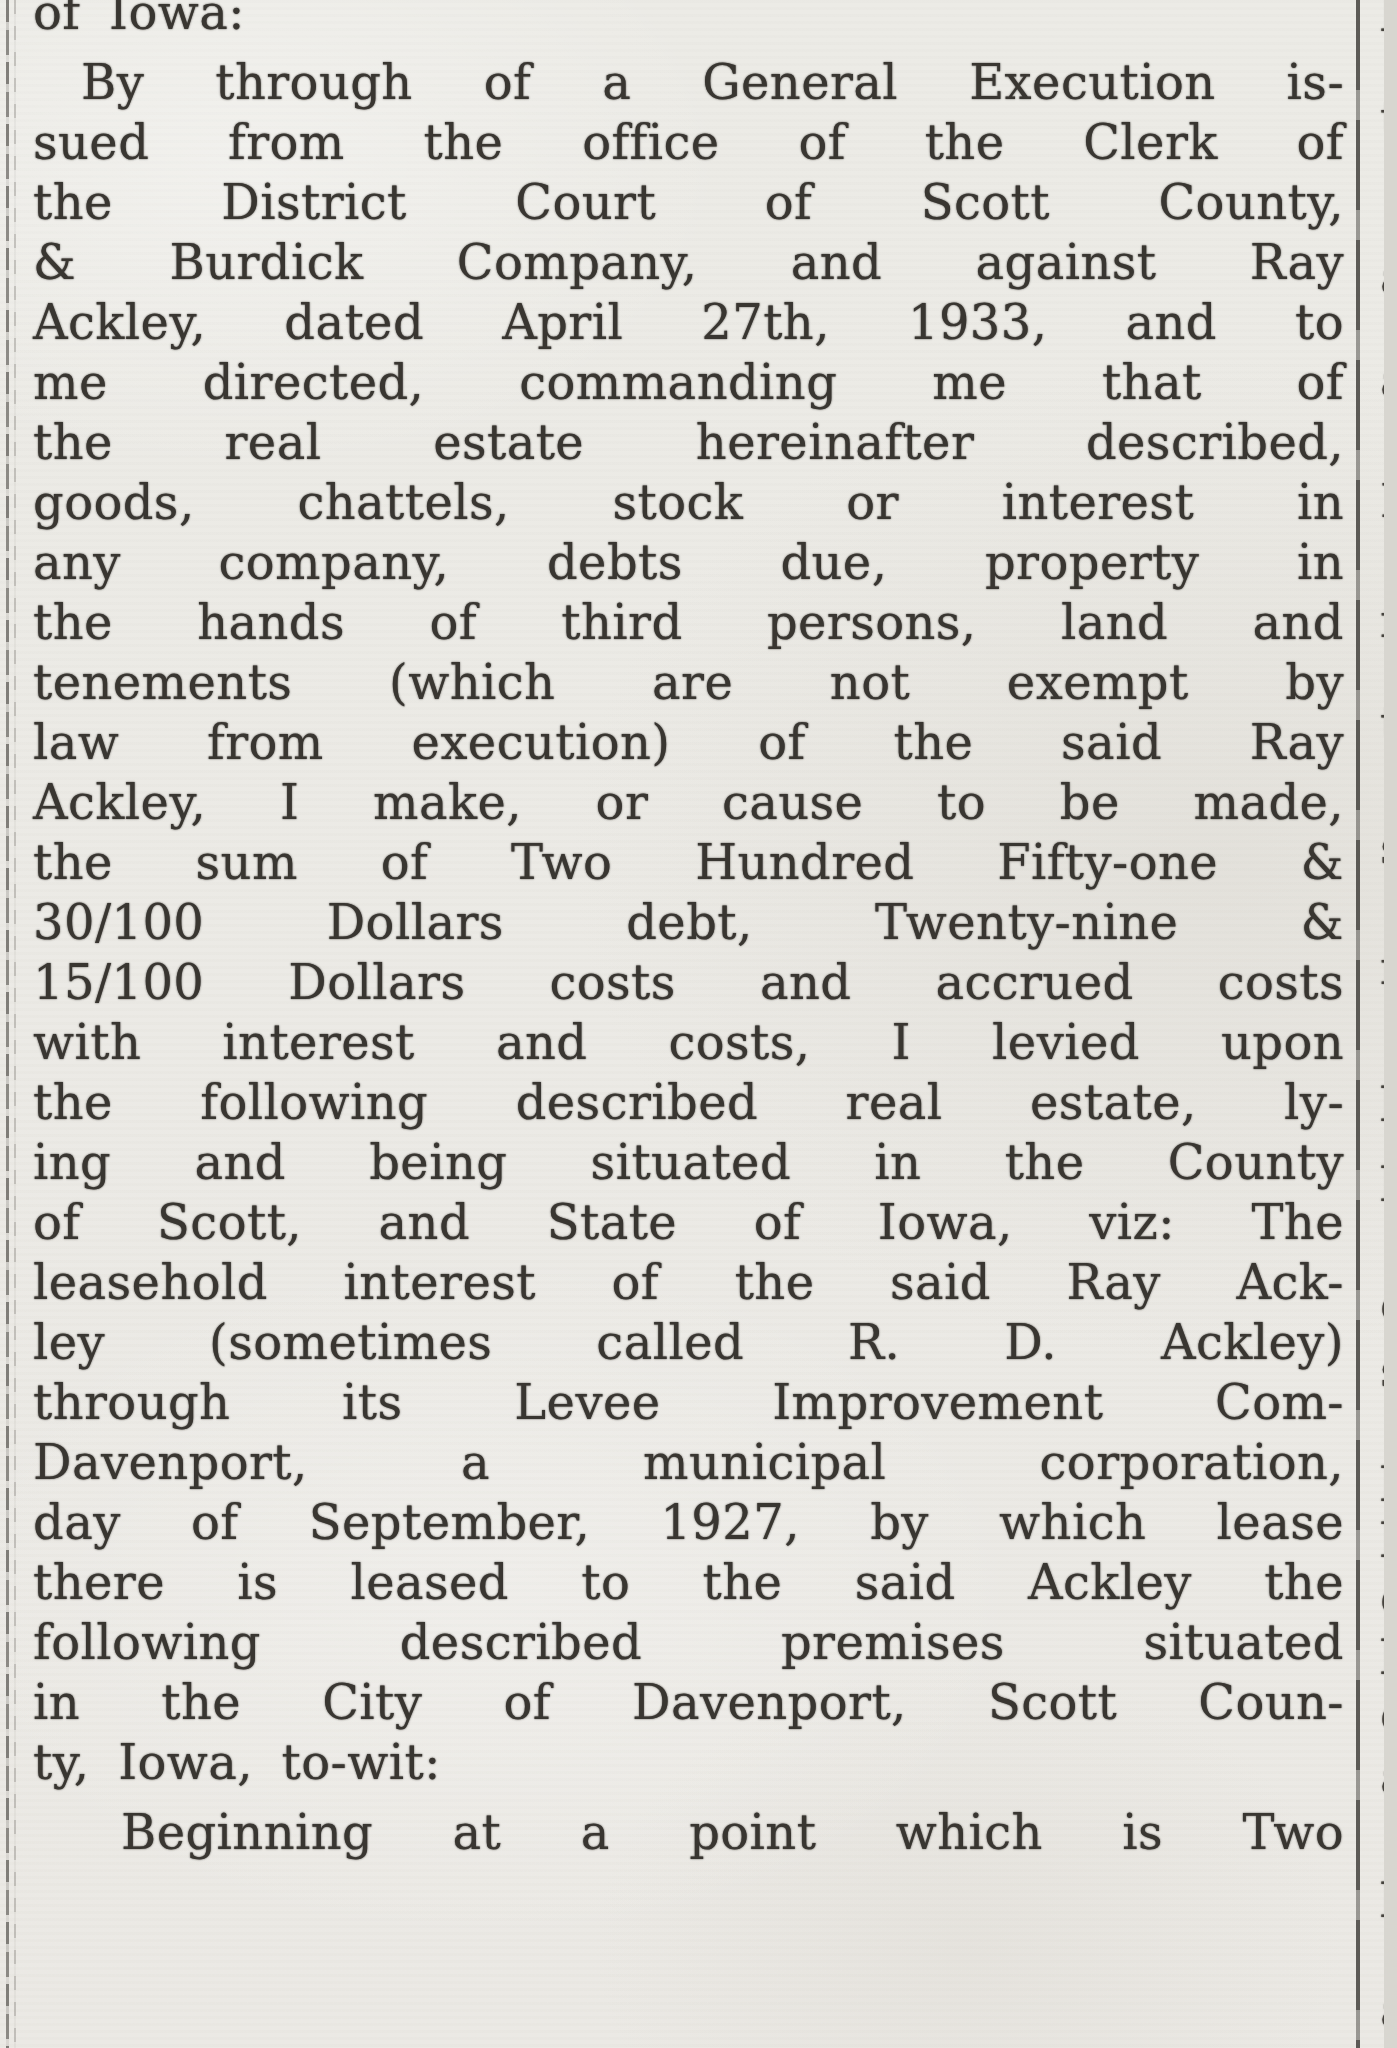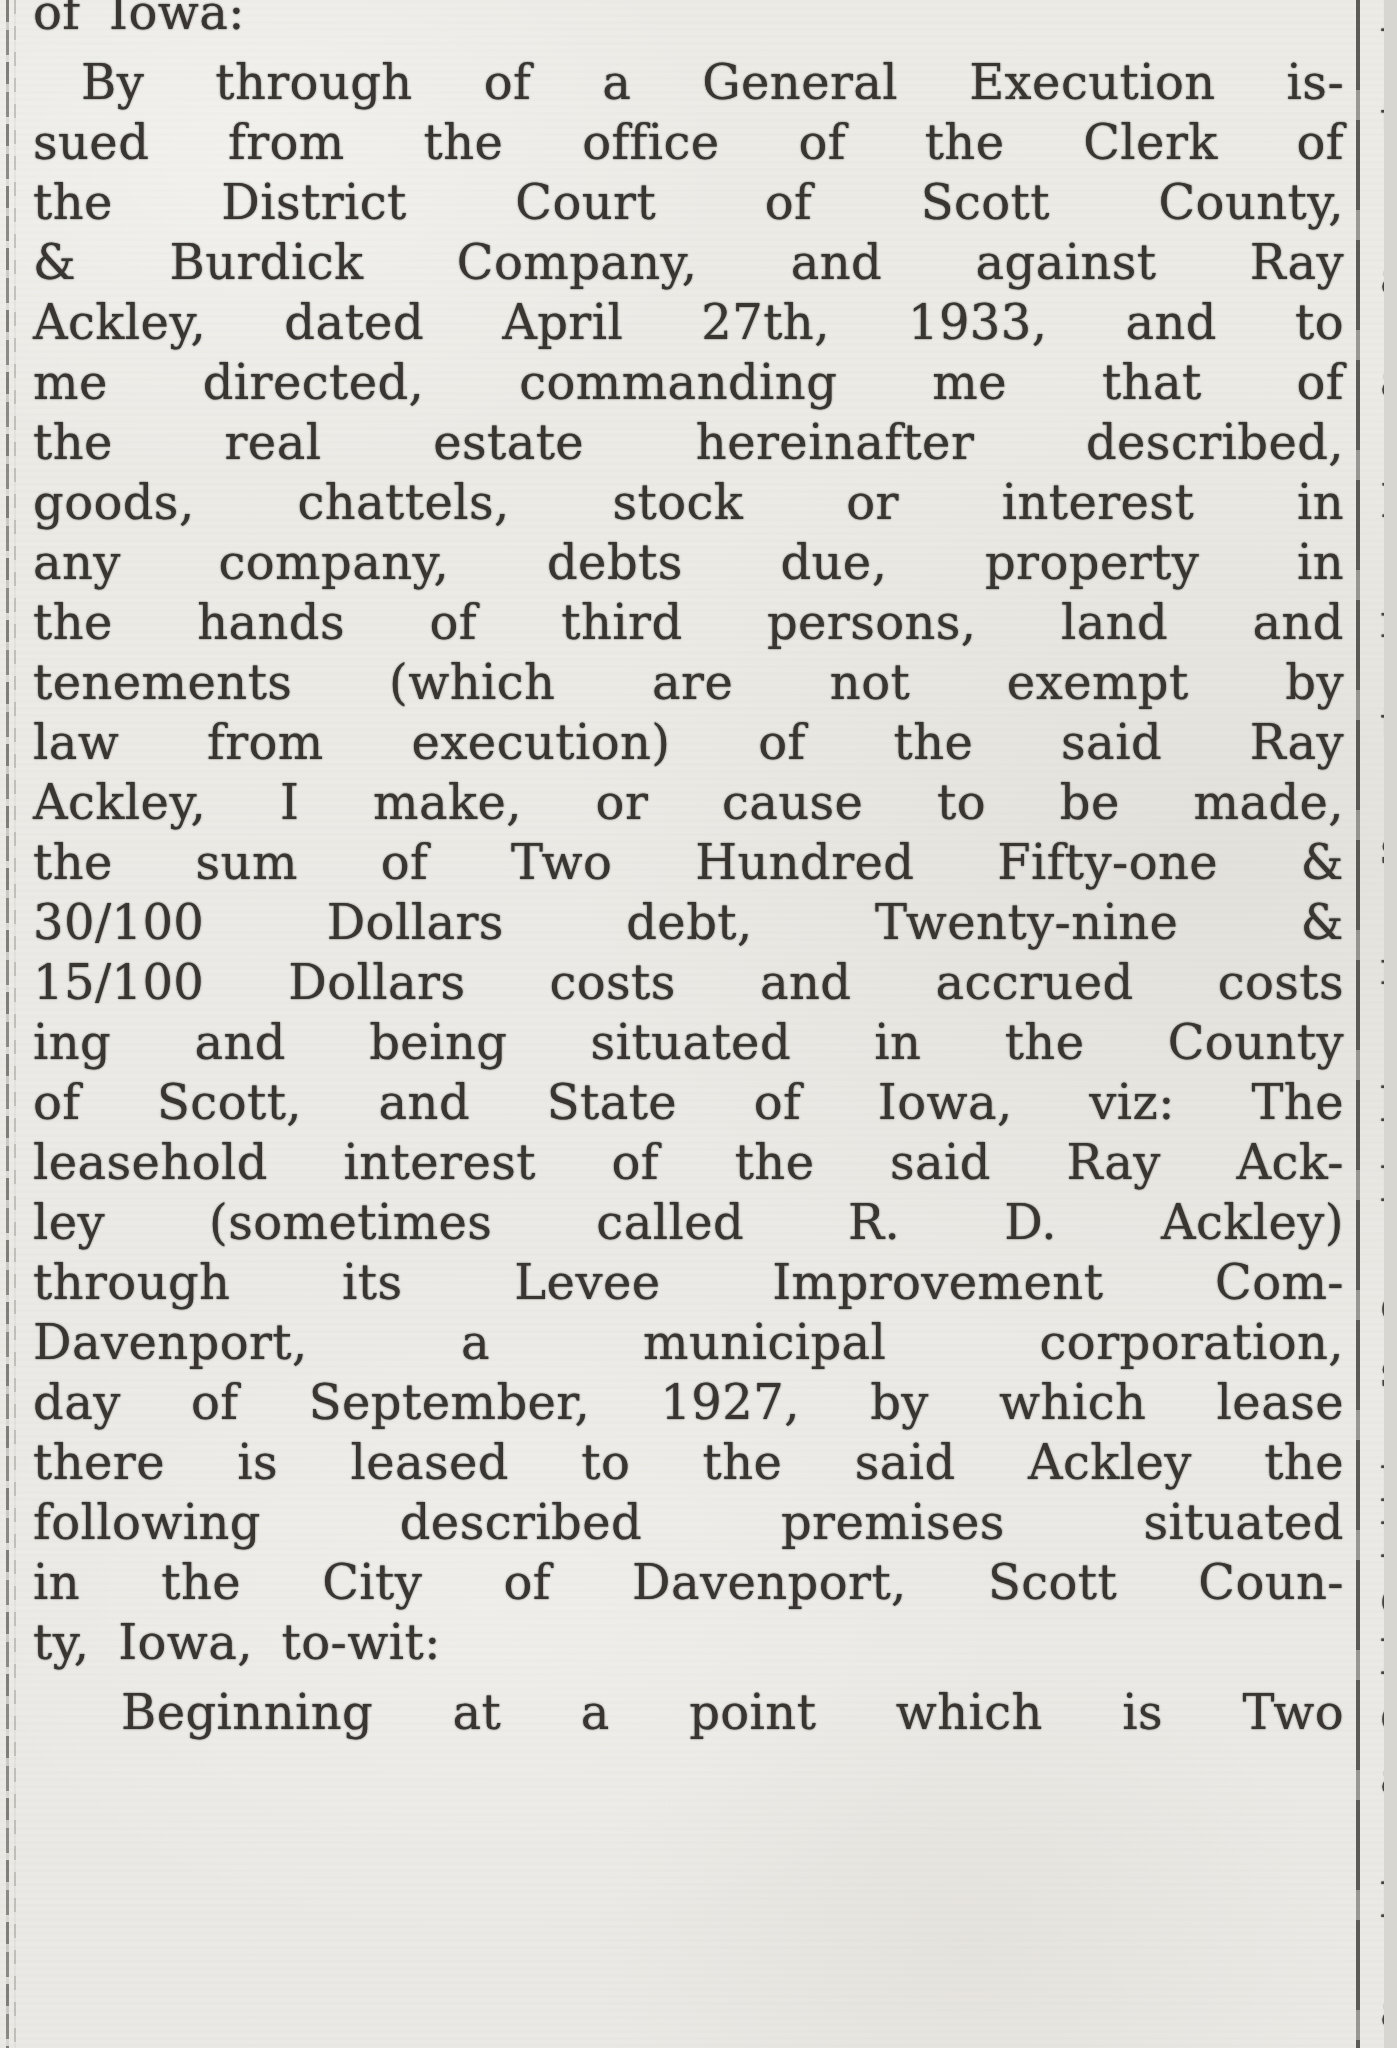--- a/index.html
+++ b/index.html
@@ -88,20 +88,22 @@
     <div class="line">the real estate hereinafter described,</div>
     <div class="line">goods, chattels, stock or interest in</div>
     <div class="line">any company, debts due, property in</div>
     <div class="line">the hands of third persons, land and</div>
     <div class="line">tenements (which are not exempt by</div>
     <div class="line">law from execution) of the said Ray</div>
     <div class="line">Ackley, I make, or cause to be made,</div>
     <div class="line">the sum of Two Hundred Fifty-one &amp;</div>
     <div class="line">30/100 Dollars debt, Twenty-nine &amp;</div>
     <div class="line">15/100 Dollars costs and accrued costs</div>
+    <div class="line">with interest and costs, I levied upon</div>
+    <div class="line">the following described real estate, ly-</div>
     <div class="line">ing and being situated in the County</div>
     <div class="line">of Scott, and State of Iowa, viz: The</div>
     <div class="line">leasehold interest of the said Ray Ack-</div>
     <div class="line">ley (sometimes called R. D. Ackley)</div>
     <div class="line">through its Levee Improvement Com-</div>
     <div class="line">Davenport, a municipal corporation,</div>
     <div class="line">day of September, 1927, by which lease</div>
     <div class="line">there is leased to the said Ackley the</div>
     <div class="line">following described premises situated</div>
     <div class="line">in the City of Davenport, Scott Coun-</div>

